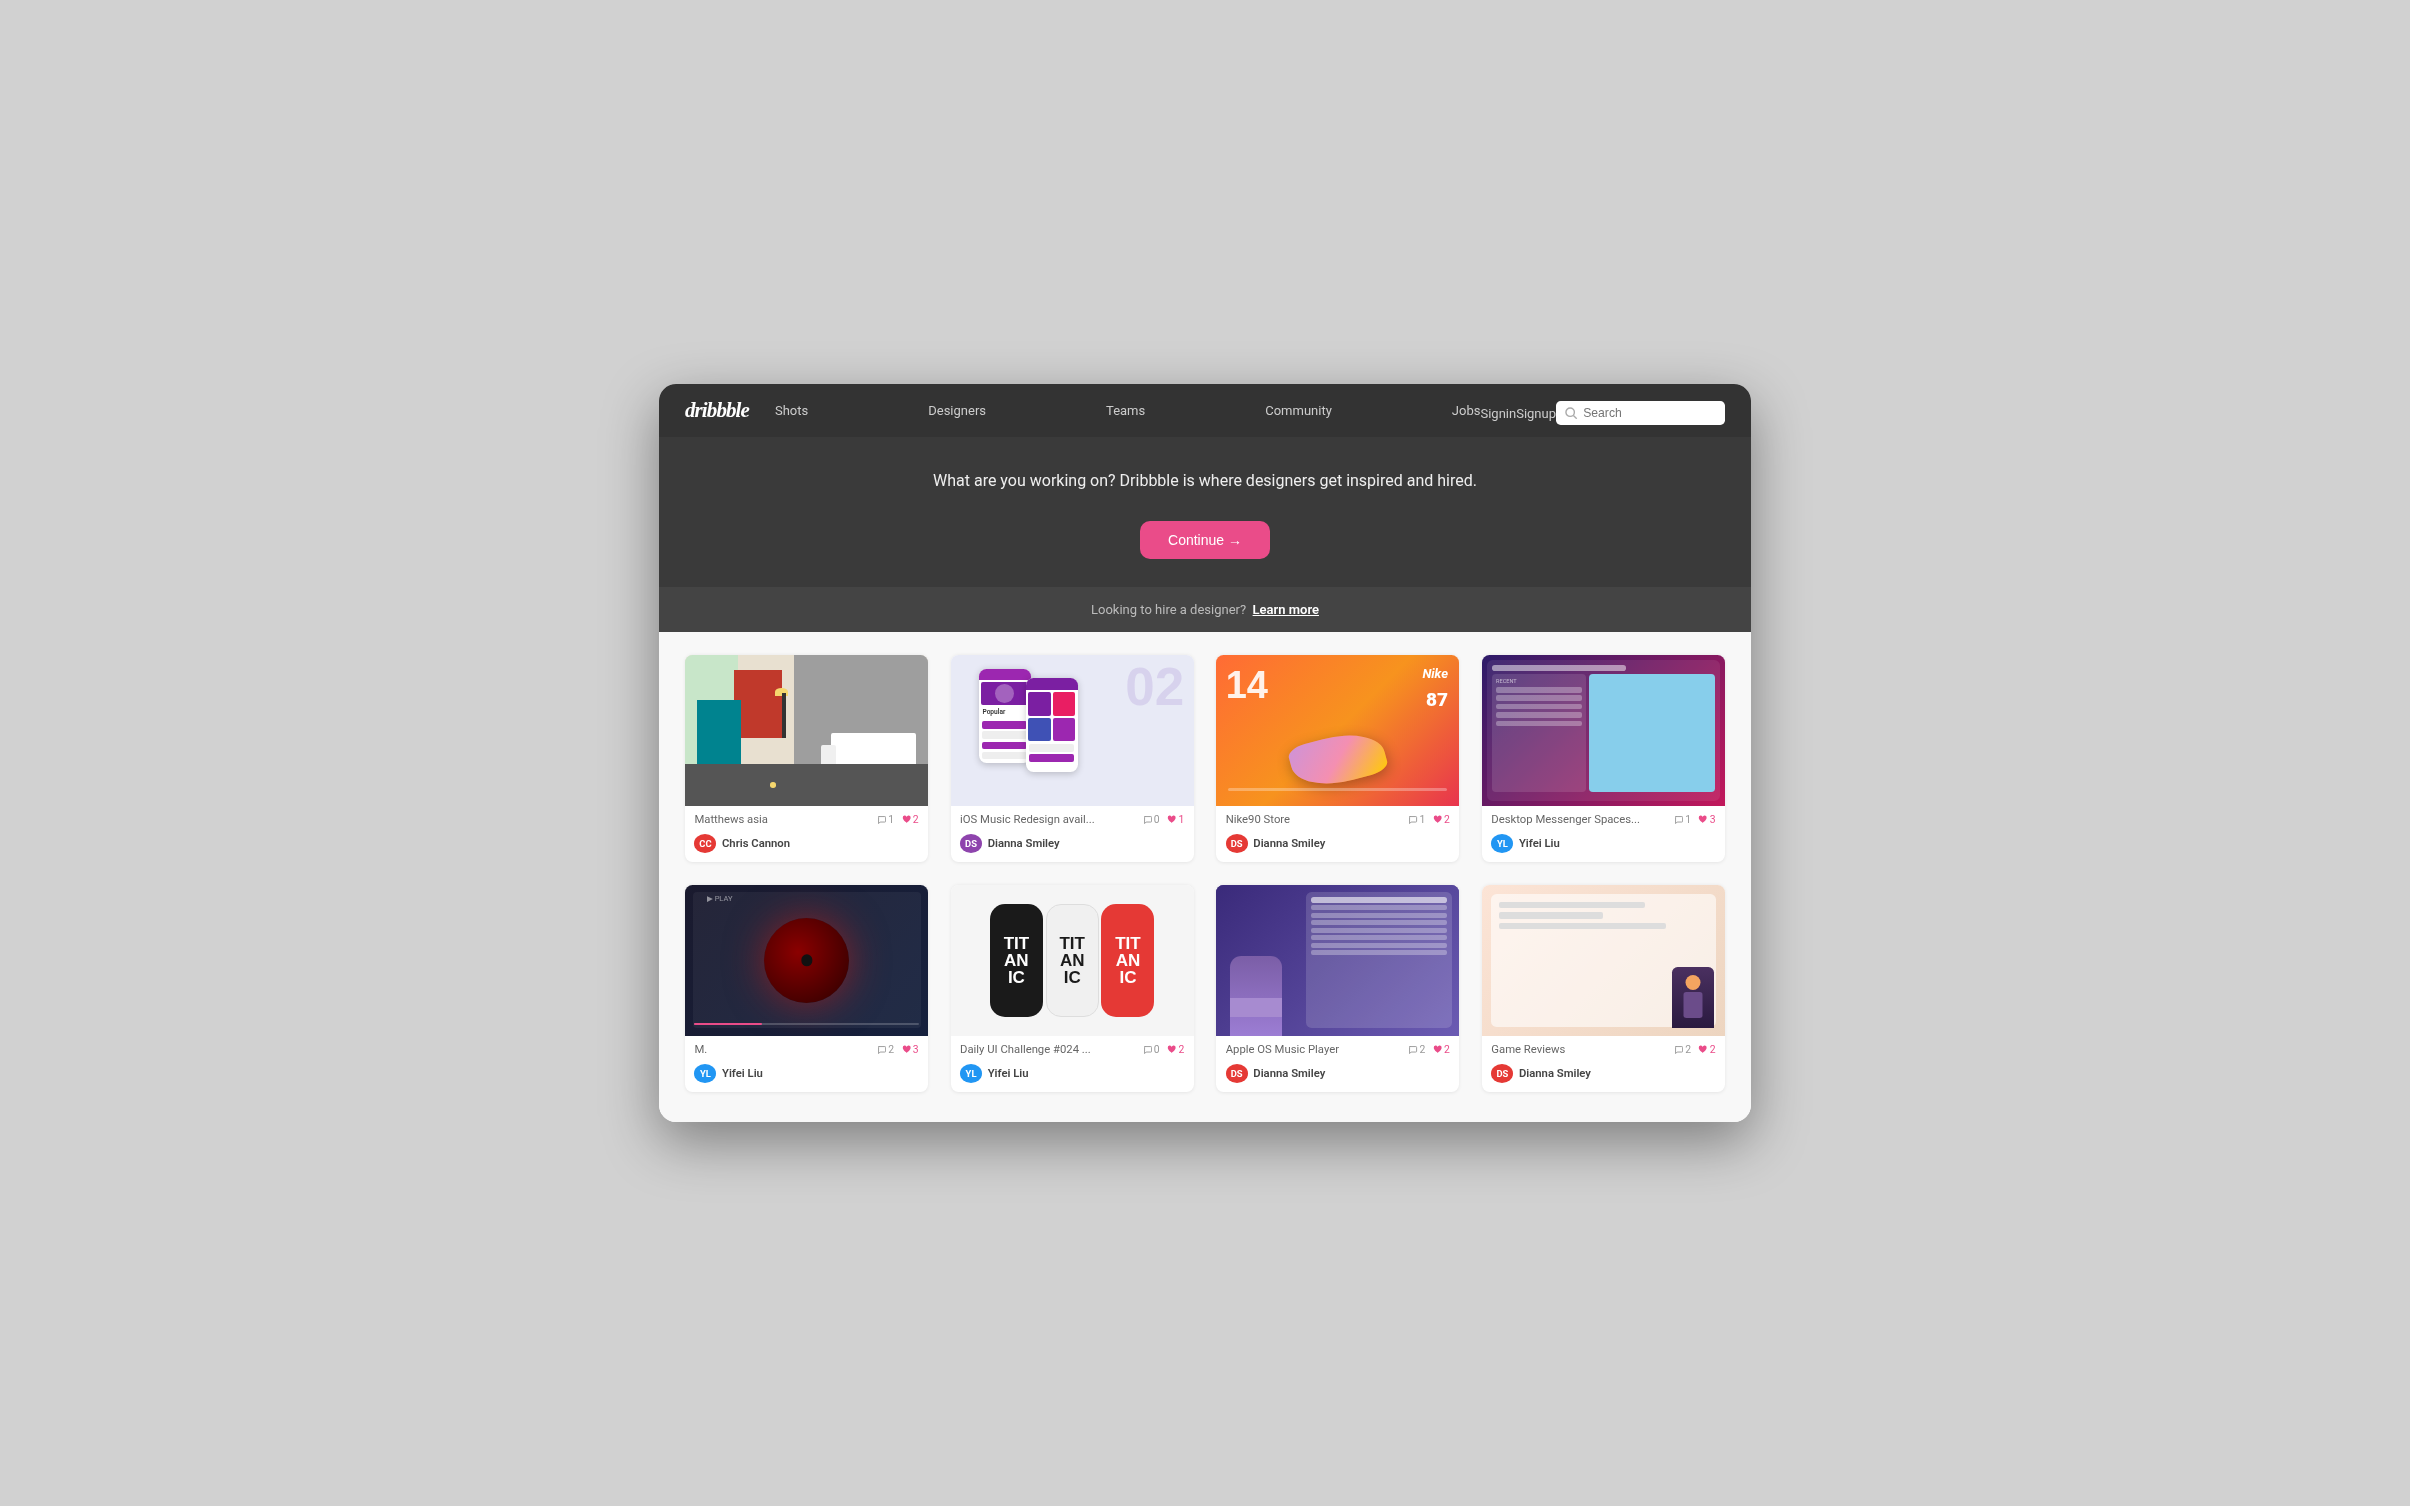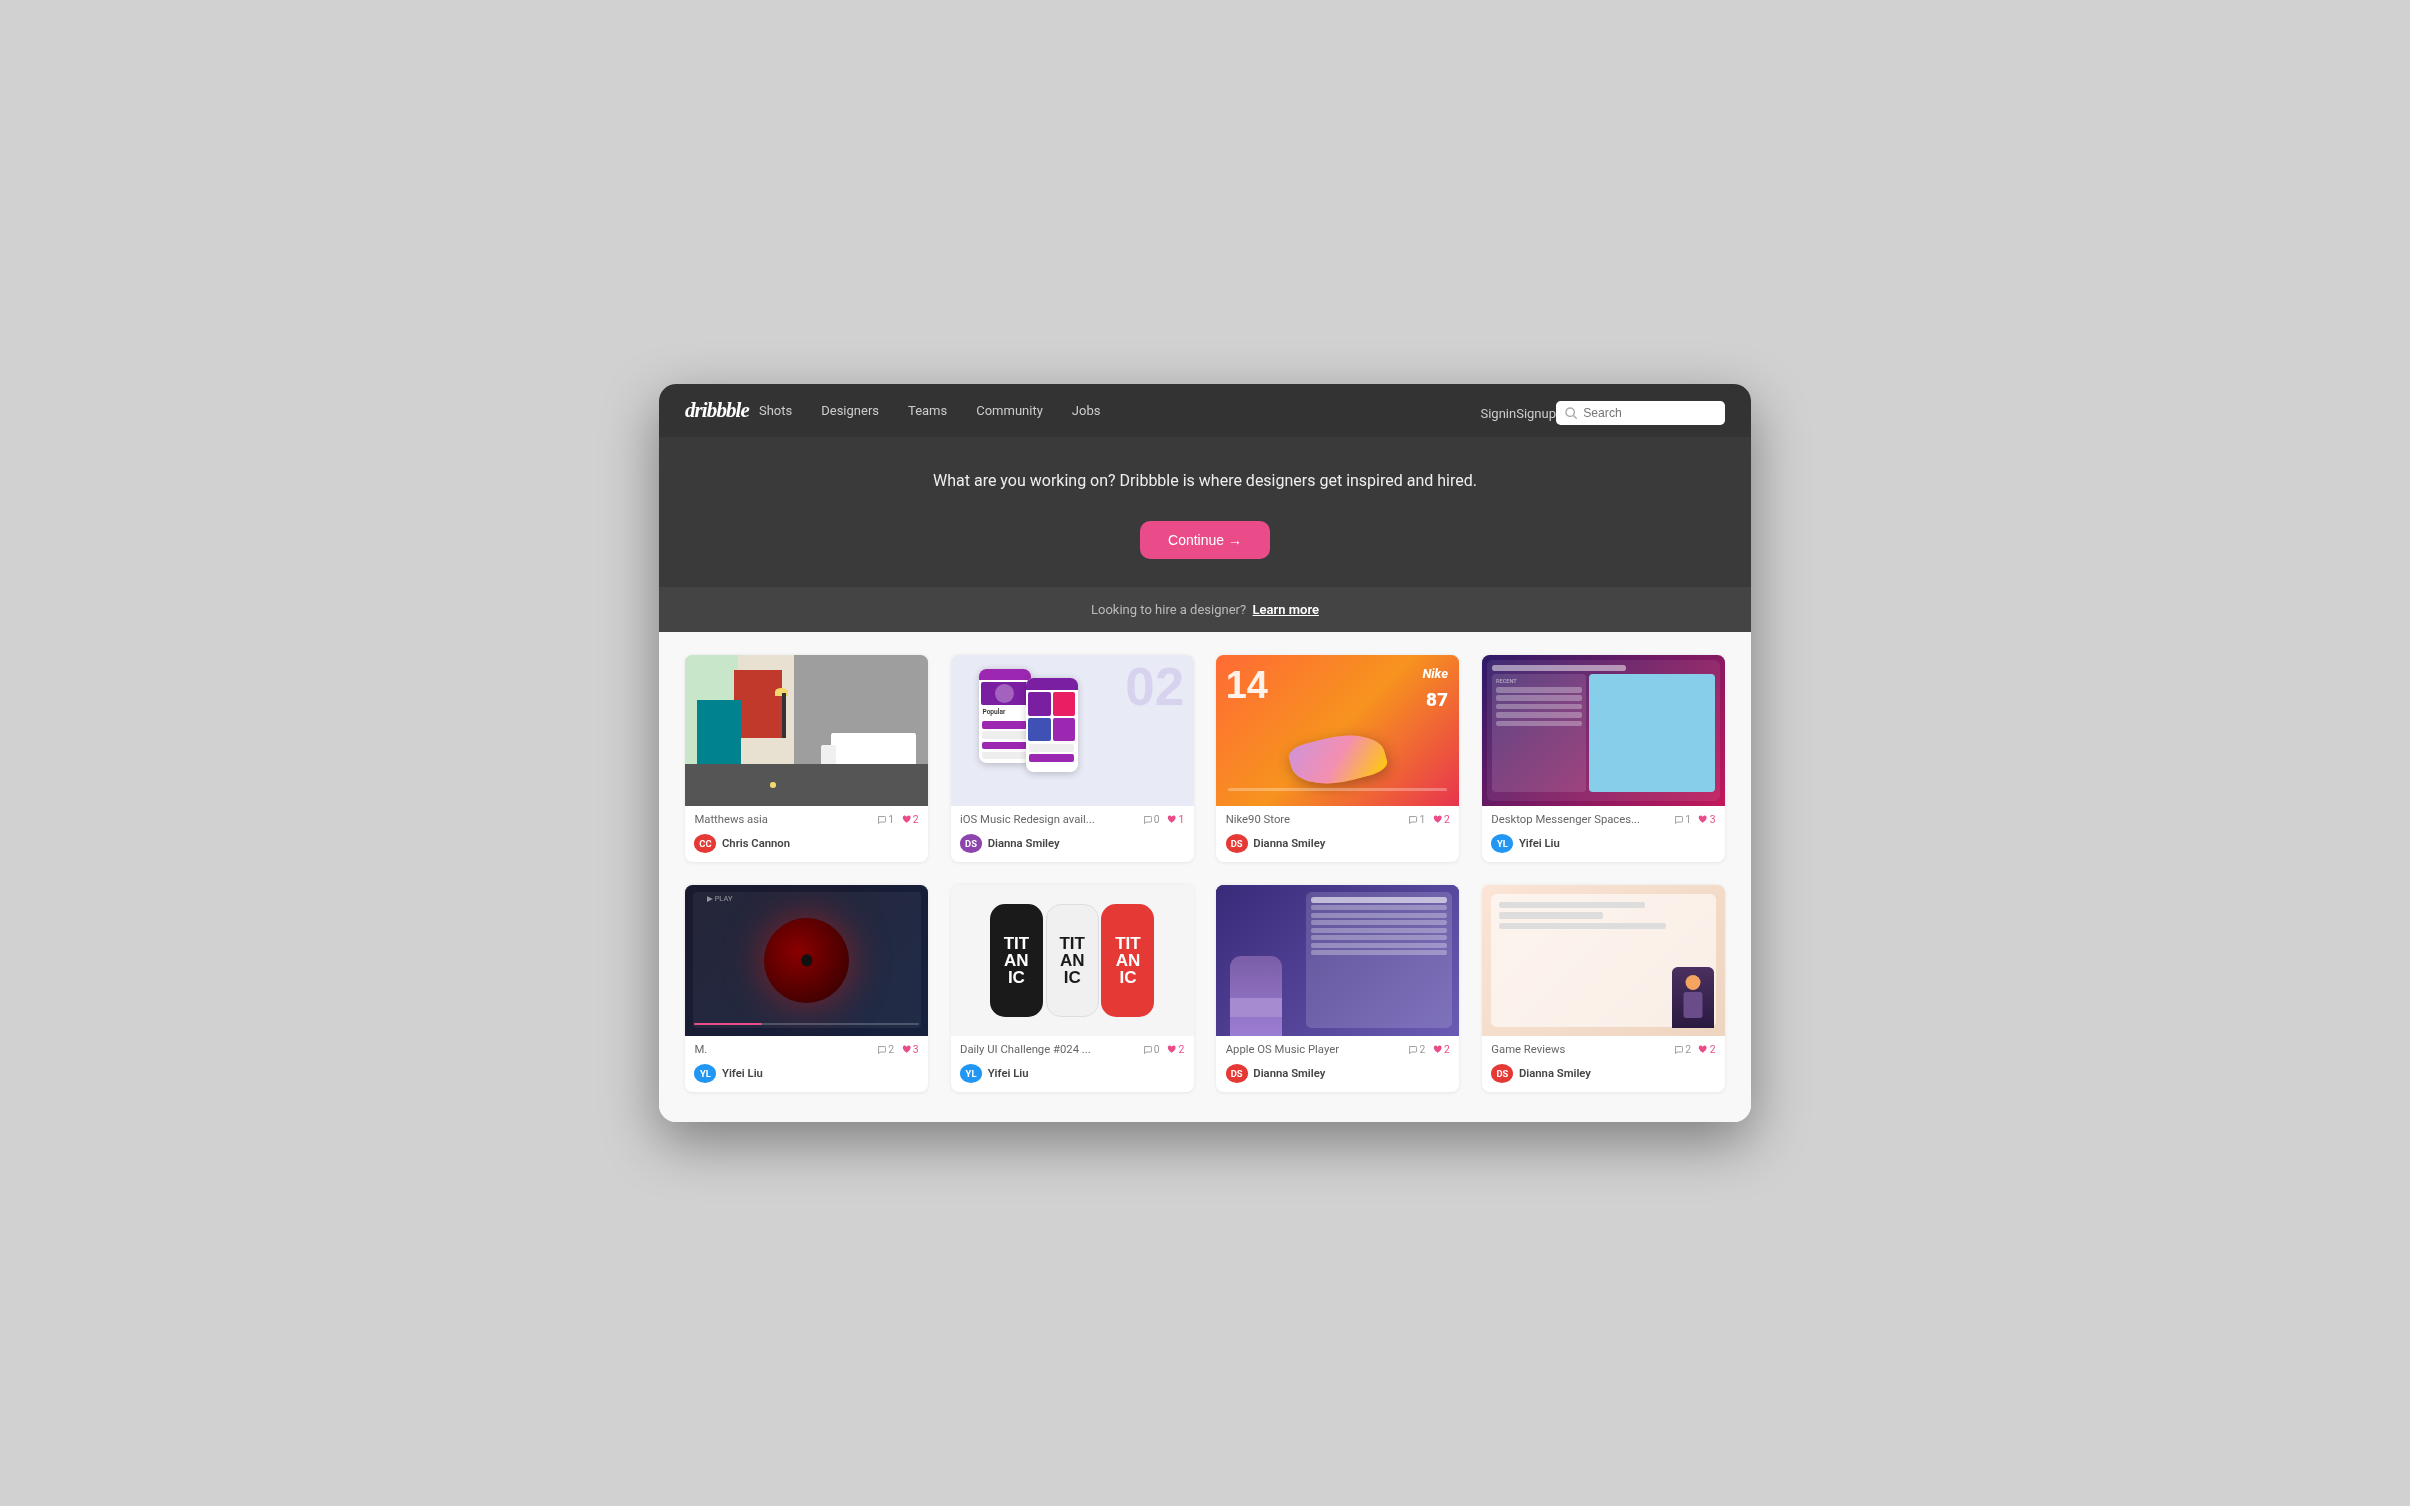--- a/index.html
+++ b/index.html
@@ -26,27 +26,28 @@
       padding: 0 26px;
       height: 53px;
       gap: 0;
     }
     .nav-logo {
       color: #fff;
       font-size: 21px;
       font-style: italic;
       font-weight: bold;
       letter-spacing: -0.9px;
-      margin-right: 10px;
+      margin-right: 26px;
       font-family: Georgia, serif;
     }
     .nav-links {
       display: flex;
       gap: 29px;
       flex: 1;
+      justify-content: space-between;
     }
     .nav-link {
       color: #ccc;
       font-size: 13px;
       cursor: pointer;
       text-decoration: none;
     }
     .nav-right {
       display: flex;
       align-items: center;

